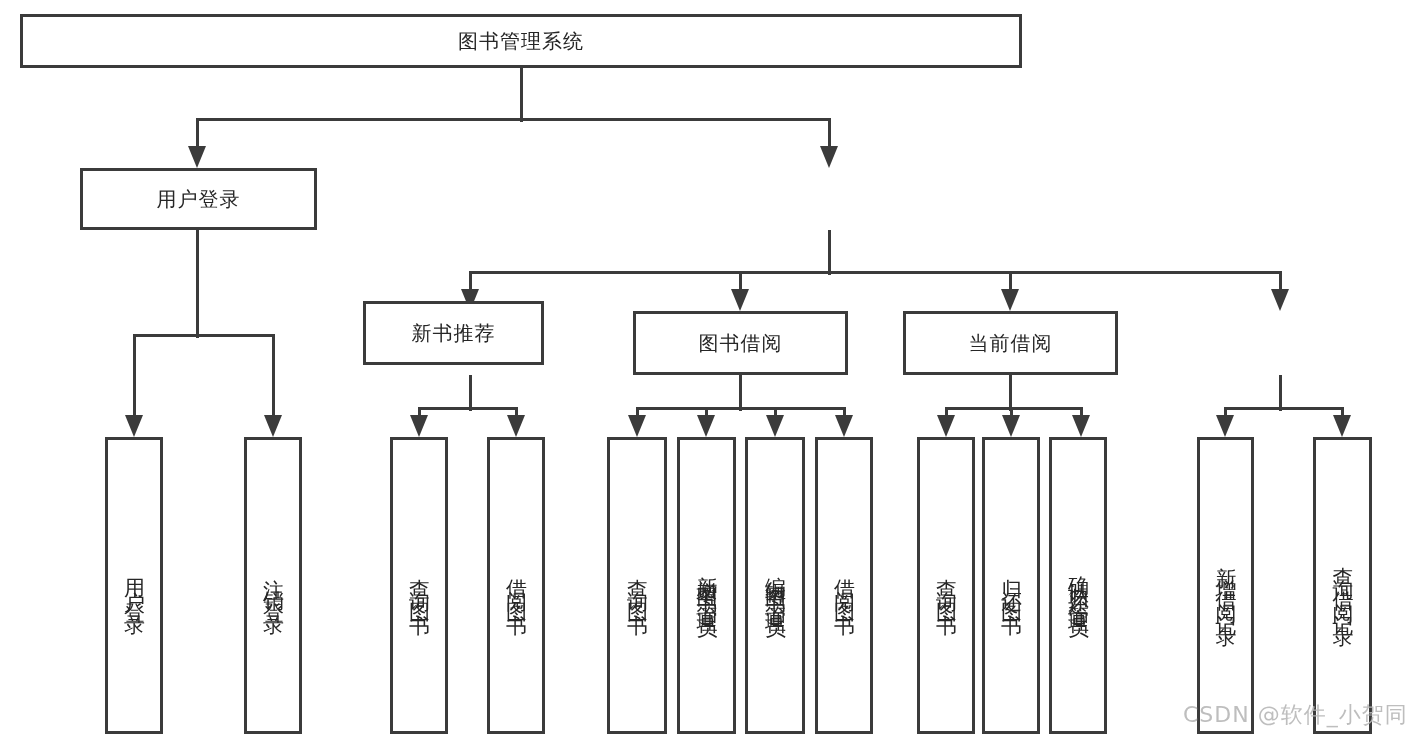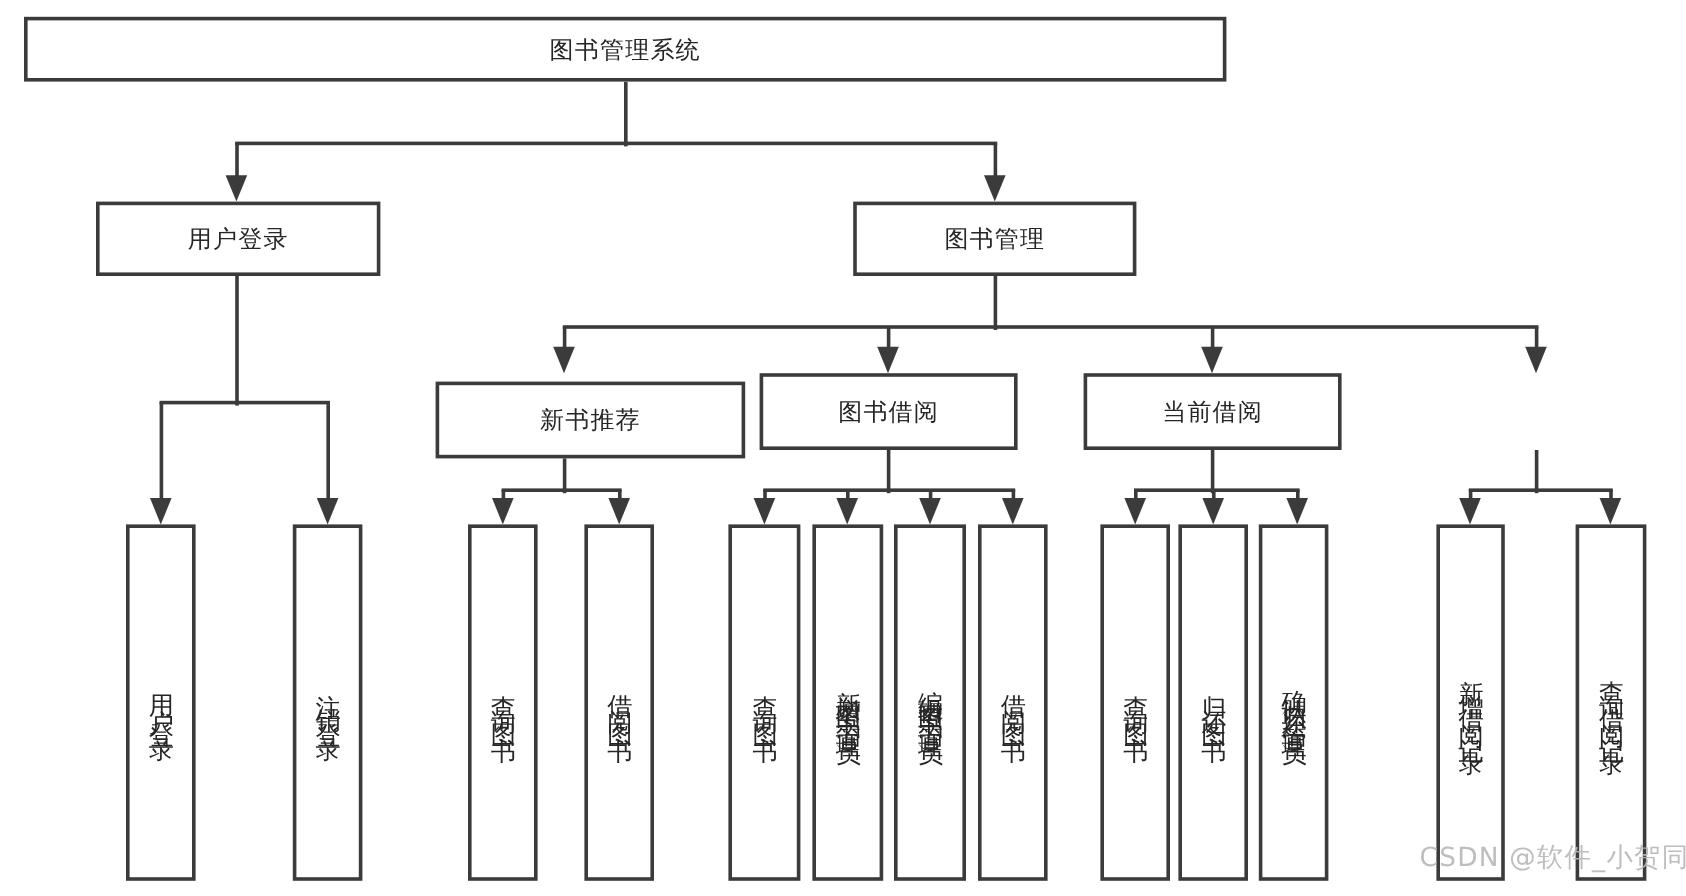--- a/index.html
+++ b/index.html
@@ -65,25 +65,22 @@
 
 <div id="canvas">
 
   <div class="box h root" style="left:20px;top:14px;width:1002px;height:54px">
     <span>图书管理系统</span>
   </div>
 
   <div class="box h" style="left:80px;top:168px;width:237px;height:62px">
     <span>用户登录</span>
   </div>
-  <div class="box h" style="left:711px;top:168px;width:236px;height:62px">
-    <span>图书管理</span>
-  </div>
 
-  <div class="box h" style="left:363px;top:318px;width:258px;height:64px">
+  <div class="box h" style="left:363px;top:301px;width:181px;height:64px">
     <span>新书推荐</span>
   </div>
   <div class="box h" style="left:903px;top:311px;width:215px;height:64px">
     <span>当前借阅</span>
   </div>
   <div class="box h" style="left:633px;top:311px;width:215px;height:64px">
     <span>图书借阅</span>
   </div>
 
   <div class="box leaf" style="left:105px;width:58px">

